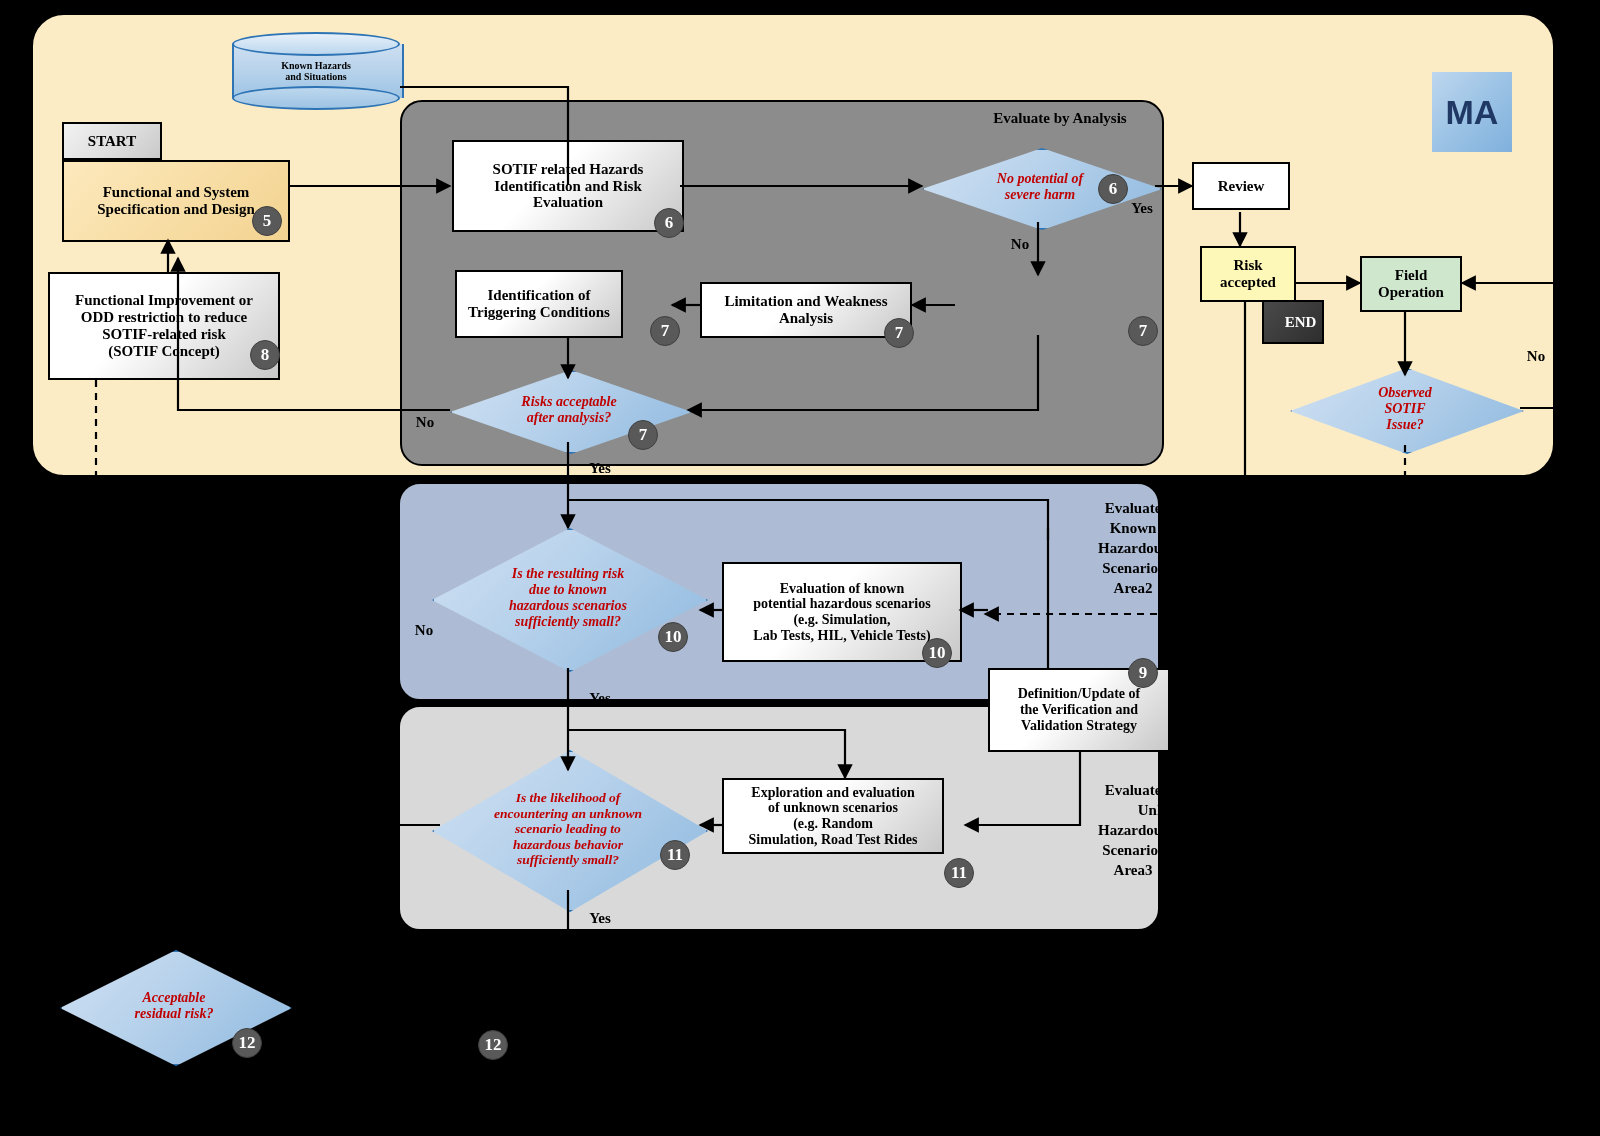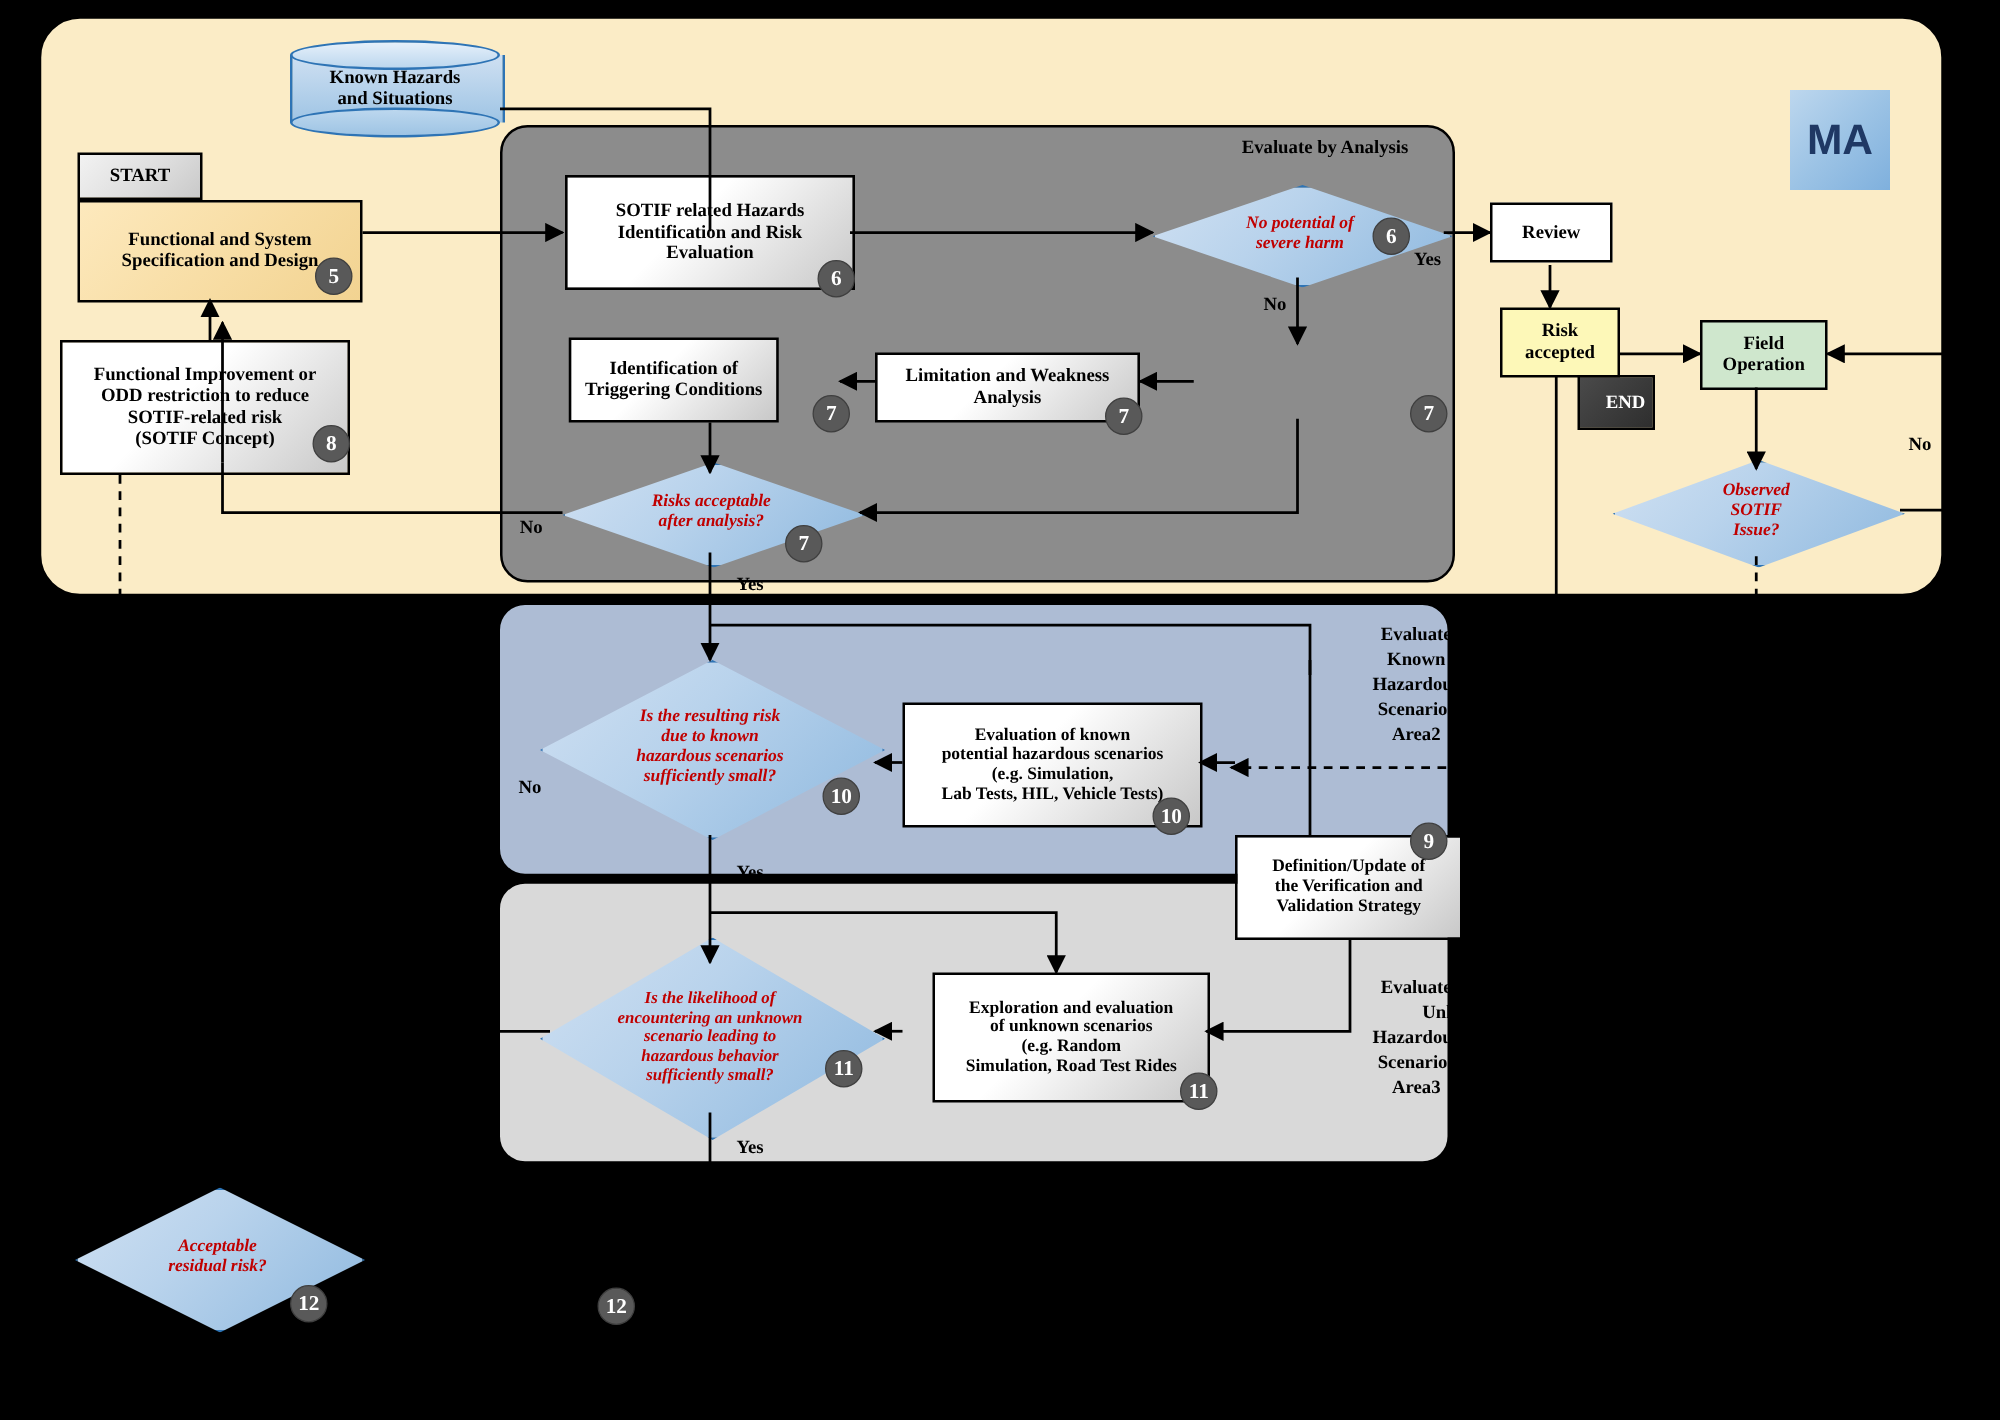--- a/index.html
+++ b/index.html
@@ -39,21 +39,21 @@
 
   
   .cyl{position:absolute;}
   .cyl .body{position:absolute;left:0;top:12px;width:100%;height:calc(100% - 24px);
      background:linear-gradient(180deg,#cfe0f2,#9ec4e4);border-left:2px solid #2e74b5;border-right:2px solid #2e74b5;}
   .cyl .top{position:absolute;left:0;top:0;width:100%;height:24px;border-radius:50%;
      background:linear-gradient(180deg,#e6f0fa,#bcd7ee);border:2px solid #2e74b5;box-sizing:border-box;}
   .cyl .bot{position:absolute;left:0;bottom:0;width:100%;height:24px;border-radius:50%;
      background:linear-gradient(180deg,#bcd7ee,#9ec4e4);border:2px solid #2e74b5;box-sizing:border-box;}
   .cyl .ctext{position:absolute;left:0;top:0;width:100%;height:100%;display:flex;align-items:center;
-     justify-content:center;text-align:center;font-weight:bold;font-size:15px;z-index:3;line-height:1.15;}
+     justify-content:center;text-align:center;font-weight:bold;font-size:10px;z-index:3;line-height:1.15;}
 
   
   .badge{position:absolute;width:28px;height:28px;border-radius:50%;background:#595959;color:#fff;
      display:flex;align-items:center;justify-content:center;font-size:17px;font-weight:bold;
      font-family:"Liberation Serif",serif;z-index:6;border:1px solid #3f3f3f;}
 
   
   .lbl{position:absolute;font-weight:bold;font-size:15px;color:#000;line-height:1.15;text-align:center;}
 
   
@@ -253,21 +253,21 @@
   <div class="diamond" style="left:432px;top:750px;width:272px;height:158px;">
     <div class="dshape"></div>
     <div class="dlabel" style="white-space:pre-line;font-size:13.5px;">Is the likelihood of
 encountering an unknown
 scenario leading to
 hazardous behavior
 sufficiently small?</div>
   </div>
   <div class="badge" style="left:660px;top:840px;">11</div>
 
-  <div class="box" style="left:722px;top:778px;width:222px;height:104px;white-space:pre-line;font-size:14px;margin-left:24px;">Exploration and evaluation
+  <div class="box" style="left:722px;top:778px;width:222px;height:76px;white-space:pre-line;font-size:14px;">Exploration and evaluation
 of unknown scenarios
 (e.g. Random
 Simulation, Road Test Rides</div>
   <div class="badge" style="left:944px;top:858px;">11</div>
 
   <div class="diamond" style="left:60px;top:950px;width:228px;height:112px;">
     <div class="dshape"></div>
     <div class="dlabel" style="white-space:pre-line;">Acceptable
 residual risk?</div>
   </div>

